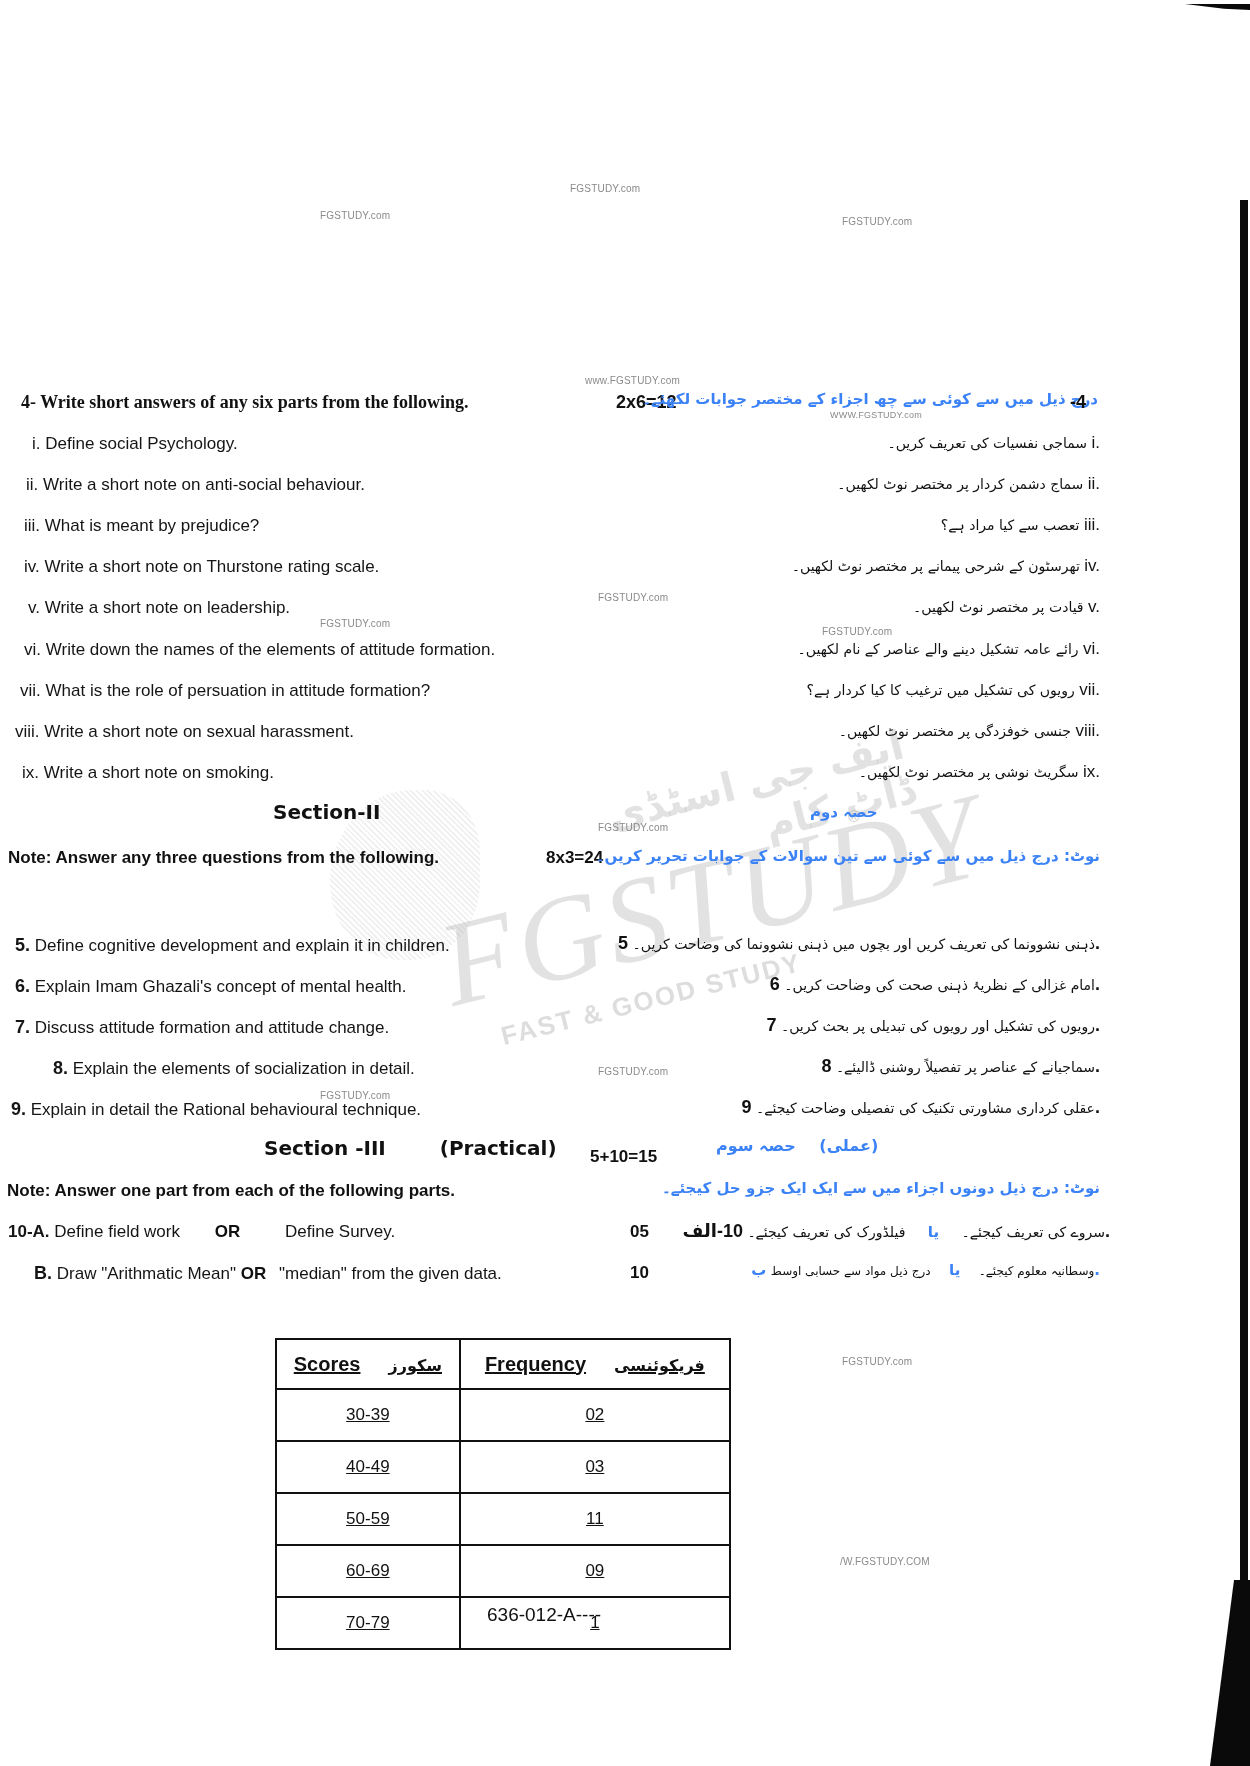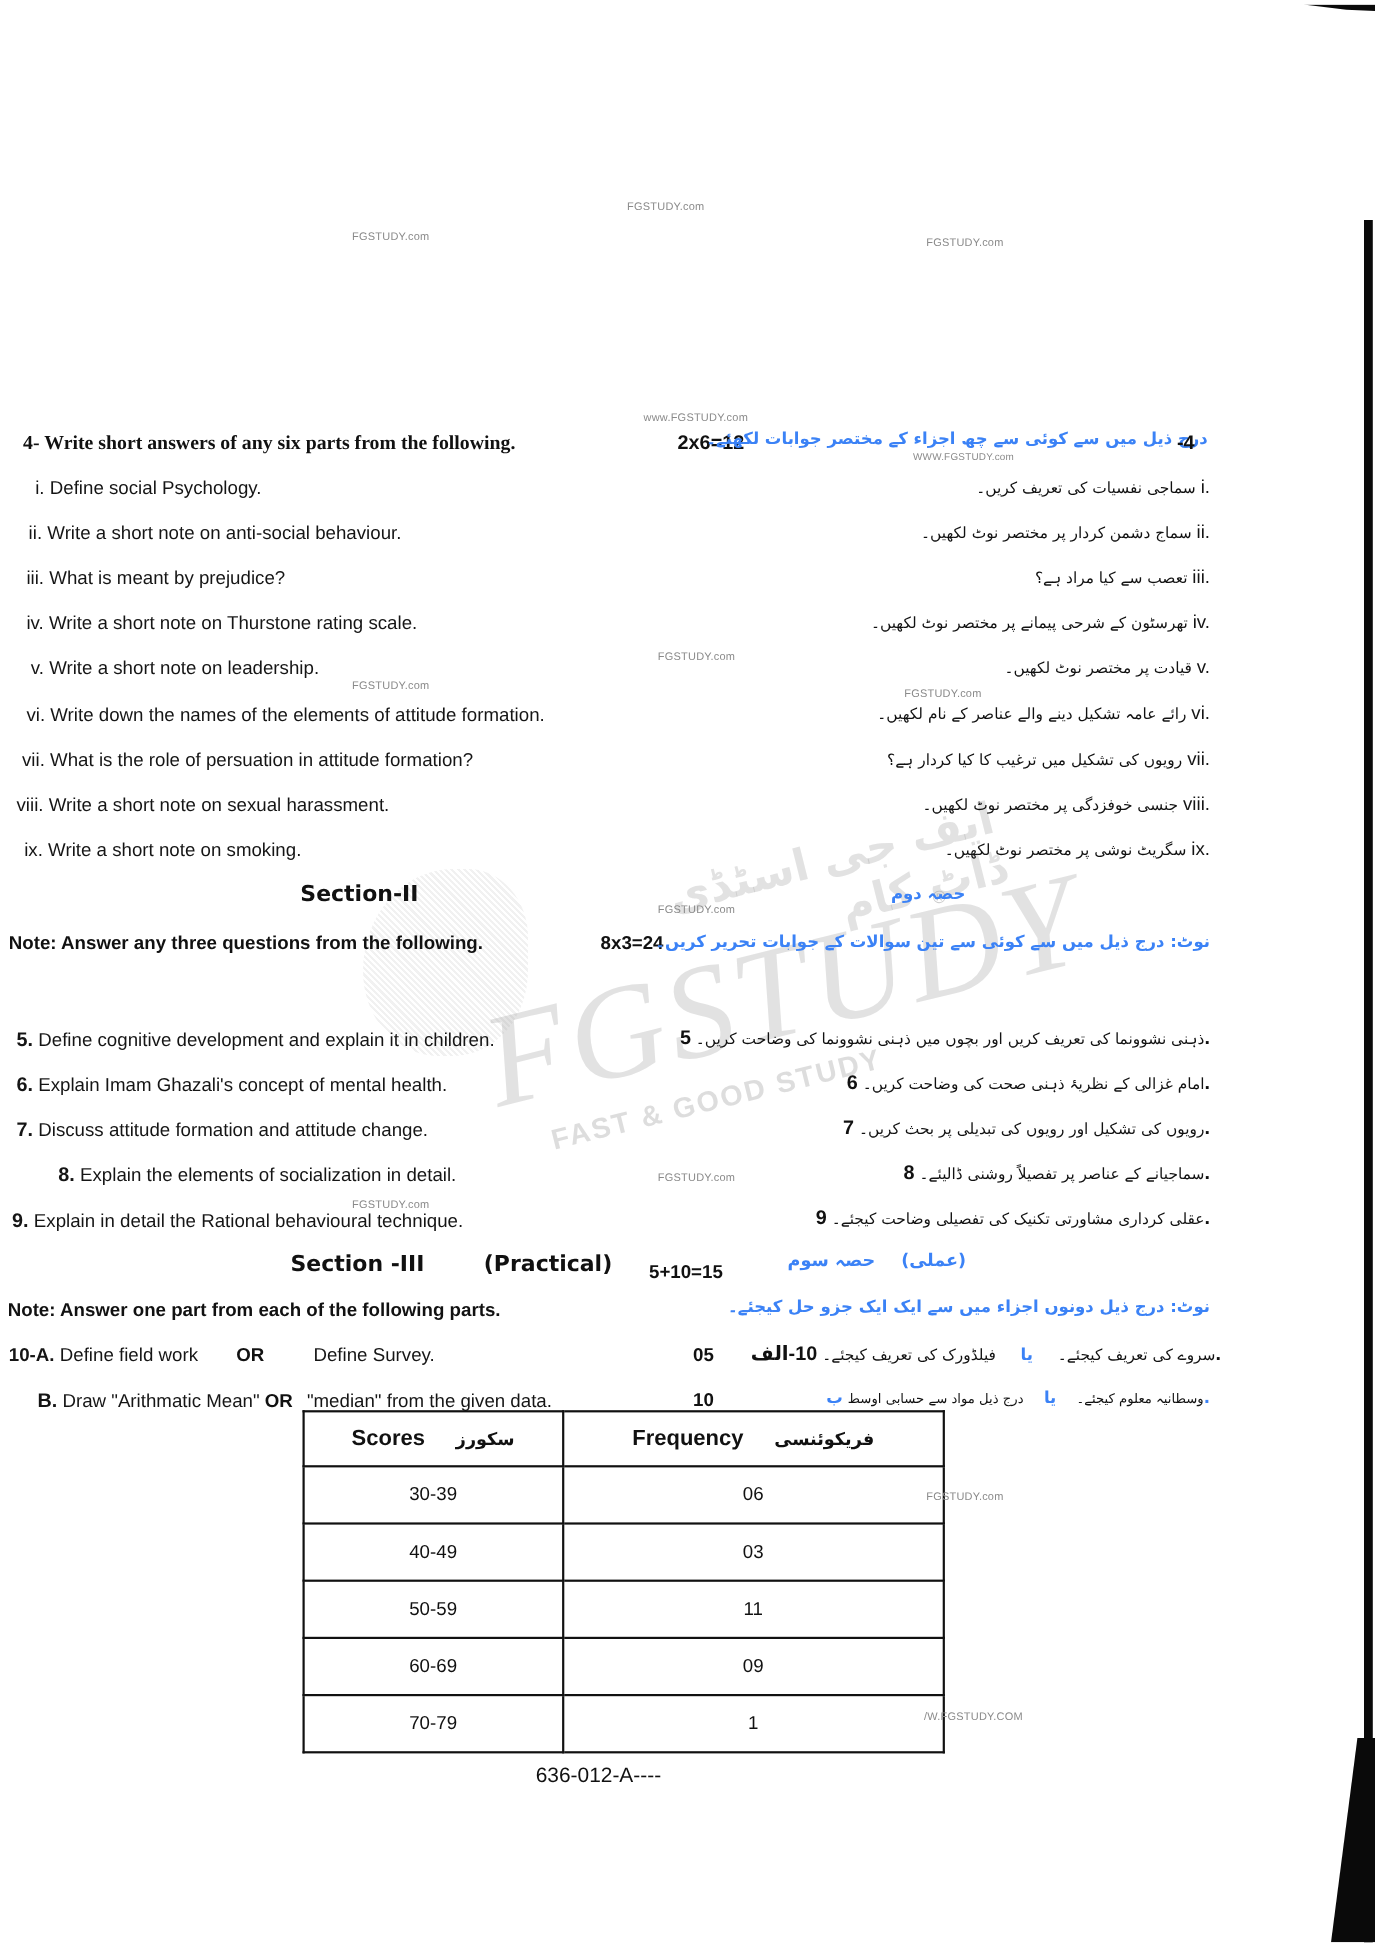--- a/index.html
+++ b/index.html
@@ -38,22 +38,22 @@
       color: rgba(150,150,150,0.28); direction: rtl;
     }
     .wm-leaf {
       position: absolute; left: 330px; top: 790px; width: 150px; height: 170px;
       border-radius: 60% 40% 50% 50%;
       background: repeating-linear-gradient(45deg, rgba(170,170,170,0.16) 0 2px, rgba(255,255,255,0) 2px 4px);
     }
 
     
     table.data {
-      position: absolute; left: 275px; top: 1282px; width: 584px;
-      border-collapse: collapse; font-family: "Liberation Sans", sans-serif;
+      position: absolute; left: 275px; top: 1338px; width: 456px;
+      border-collapse: collapse; font-family: "Liberation Sans", sans-serif; text-decoration: underline;
     }
     table.data td, table.data th {
       border: 2px solid #111; text-align: center; font-size: 17px; color: #111;
     }
     table.data th { height: 46px; font-weight: bold; font-size: 20px; }
     table.data td { height: 48px; }
     table.data th .ur-h { font-family: "DejaVu Sans", sans-serif; font-size: 16px; margin-left: 28px; font-weight: bold; }
 
     
     .edge-right {
@@ -195,21 +195,21 @@
 <table class="data">
   <thead>
     <tr>
       <th><span>Scores</span><span class="ur-h">سکورز</span></th>
       <th><span>Frequency</span><span class="ur-h">فریکوئنسی</span></th>
     </tr>
   </thead>
   <tbody>
     <tr>
         <td>30-39</td>
-        <td>06</td>
+        <td>02</td>
       </tr>
     <tr>
         <td>40-49</td>
         <td>03</td>
       </tr>
     <tr>
         <td>50-59</td>
         <td>11</td>
       </tr>
     <tr>

